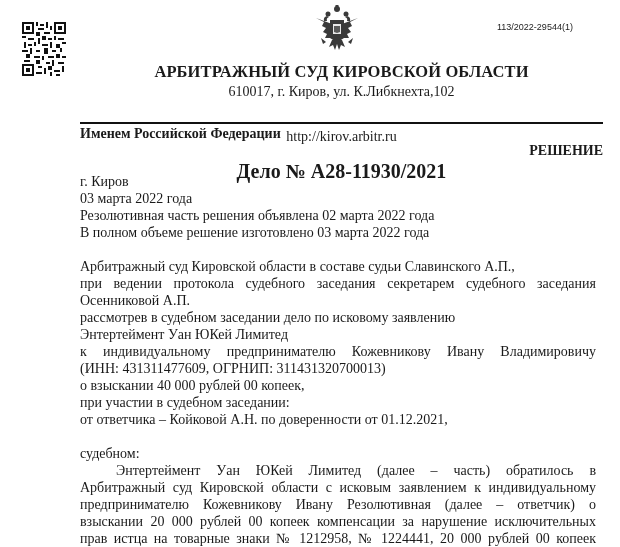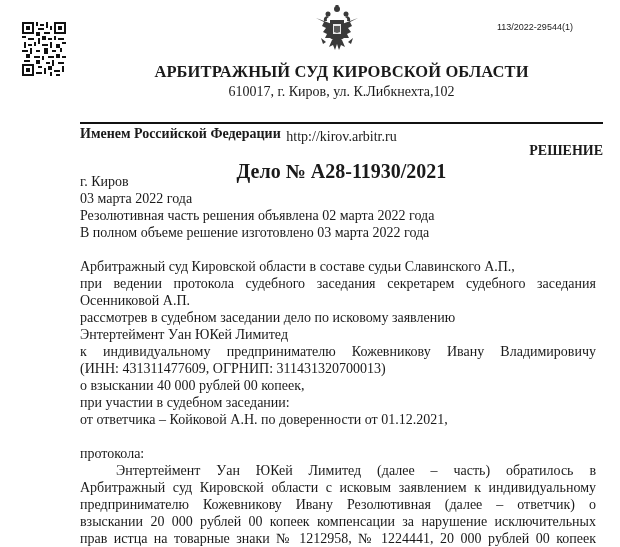--- a/index.html
+++ b/index.html
@@ -161,18 +161,18 @@
 <div class="line just" style="top:275px">при ведении протокола судебного заседания секретарем судебного заседания</div>
 <div class="line" style="top:292px">Осенниковой А.П.</div>
 <div class="line" style="top:309px">рассмотрев в судебном заседании дело по исковому заявлению</div>
 <div class="line" style="top:326px">Энтертеймент Уан ЮКей Лимитед</div>
 <div class="line just" style="top:343px">к индивидуальному предпринимателю Кожевникову Ивану Владимировичу</div>
 <div class="line" style="top:360px">(ИНН: 431311477609, ОГРНИП: 311431320700013)</div>
 <div class="line" style="top:377px">о взыскании 40 000 рублей 00 копеек,</div>
 <div class="line" style="top:394px">при участии в судебном заседании:</div>
 <div class="line" style="top:411px">от ответчика – Койковой А.Н. по доверенности от 01.12.2021,</div>
 
-<div class="line" style="top:445px">протокола:</div>
+<div class="line" style="top:445px">судебном:</div>
 <div class="line just indent" style="top:462px">Энтертеймент Уан ЮКей Лимитед (далее – часть) обратилось в</div>
 <div class="line just" style="top:479px">Арбитражный суд Кировской области с исковым заявлением к индивидуальному</div>
 <div class="line just" style="top:496px">предпринимателю Кожевникову Ивану Резолютивная (далее – ответчик) о</div>
 <div class="line just" style="top:513px">взыскании 20 000 рублей 00 копеек компенсации за нарушение исключительных</div>
 <div class="line just" style="top:530px">прав истца на товарные знаки № 1212958, № 1224441, 20 000 рублей 00 копеек</div>
 
 </body></html>

